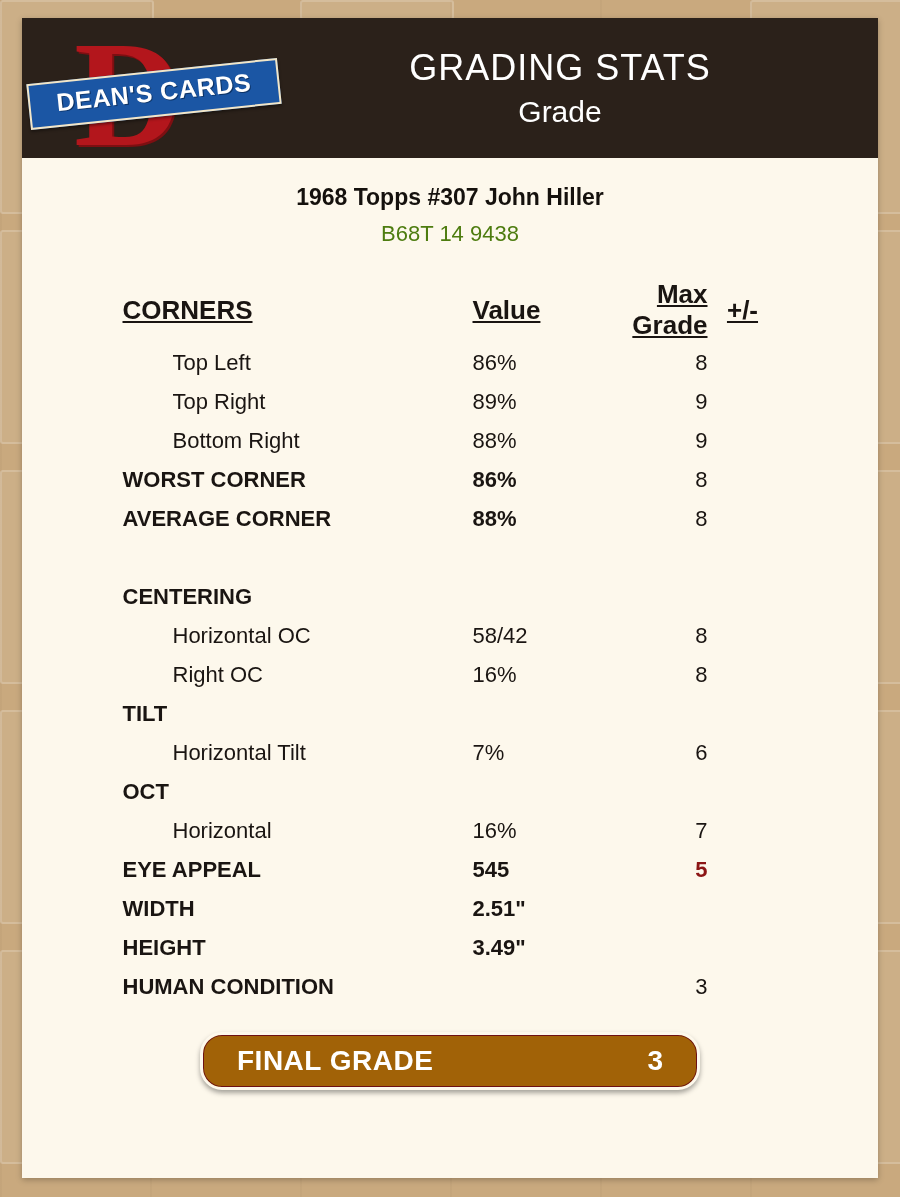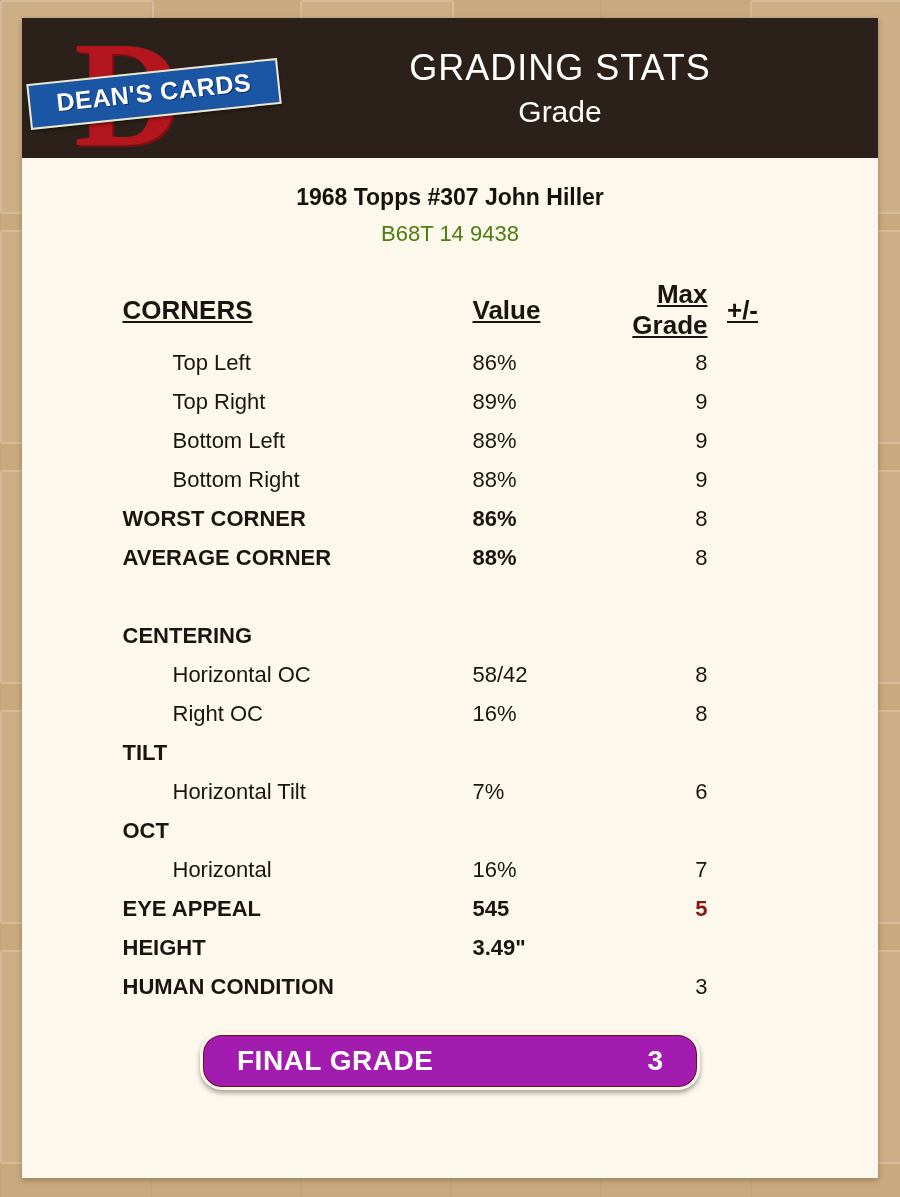--- a/index.html
+++ b/index.html
@@ -140,21 +140,21 @@
   .bold { font-weight: bold; }
   .red { color: #8c1515; font-weight: bold; }
   .spacer td { height: 18px; }
 
   .final-wrap {
     margin: 26px auto 0;
     width: 500px;
     position: relative;
   }
   .final {
-    background: #a21caf;
+    background: #a16207;
     border: 3px solid #fdf8ec;
     border-radius: 22px;
     box-shadow: 0 3px 5px rgba(0,0,0,0.35), inset 0 0 0 1px #6d1014;
     height: 52px;
     display: flex;
     align-items: center;
     justify-content: space-between;
     padding: 0 34px;
     color: #ffffff;
   }
@@ -211,26 +211,20 @@
             <td class="c-max">8</td>
             <td class="c-pm"></td>
           </tr>
           <tr class="sub">
             <td class="c-label">Top Right</td>
             <td class="c-value">89%</td>
             <td class="c-max">9</td>
             <td class="c-pm"></td>
           </tr>
           <tr class="sub">
-            <td class="c-label">Bottom Left</td>
-            <td class="c-value">88%</td>
-            <td class="c-max">9</td>
-            <td class="c-pm"></td>
-          </tr>
-          <tr class="sub">
             <td class="c-label">Bottom Right</td>
             <td class="c-value">88%</td>
             <td class="c-max">9</td>
             <td class="c-pm"></td>
           </tr>
           <tr>
             <td class="c-label bold">WORST CORNER</td>
             <td class="c-value bold">86%</td>
             <td class="c-max">8</td>
             <td class="c-pm"></td>
@@ -286,20 +280,26 @@
           <tr class="sub">
             <td class="c-label">Horizontal</td>
             <td class="c-value">16%</td>
             <td class="c-max">7</td>
             <td class="c-pm"></td>
           </tr>
           <tr>
             <td class="c-label bold">EYE APPEAL</td>
             <td class="c-value bold">545</td>
             <td class="c-max red">5</td>
+            <td class="c-pm"></td>
+          </tr>
+          <tr>
+            <td class="c-label bold">WIDTH</td>
+            <td class="c-value bold">2.51"</td>
+            <td class="c-max"></td>
             <td class="c-pm"></td>
           </tr>
           <tr>
             <td class="c-label bold">HEIGHT</td>
             <td class="c-value bold">3.49"</td>
             <td class="c-max"></td>
             <td class="c-pm"></td>
           </tr>
           <tr>
             <td class="c-label bold">HUMAN CONDITION</td>

